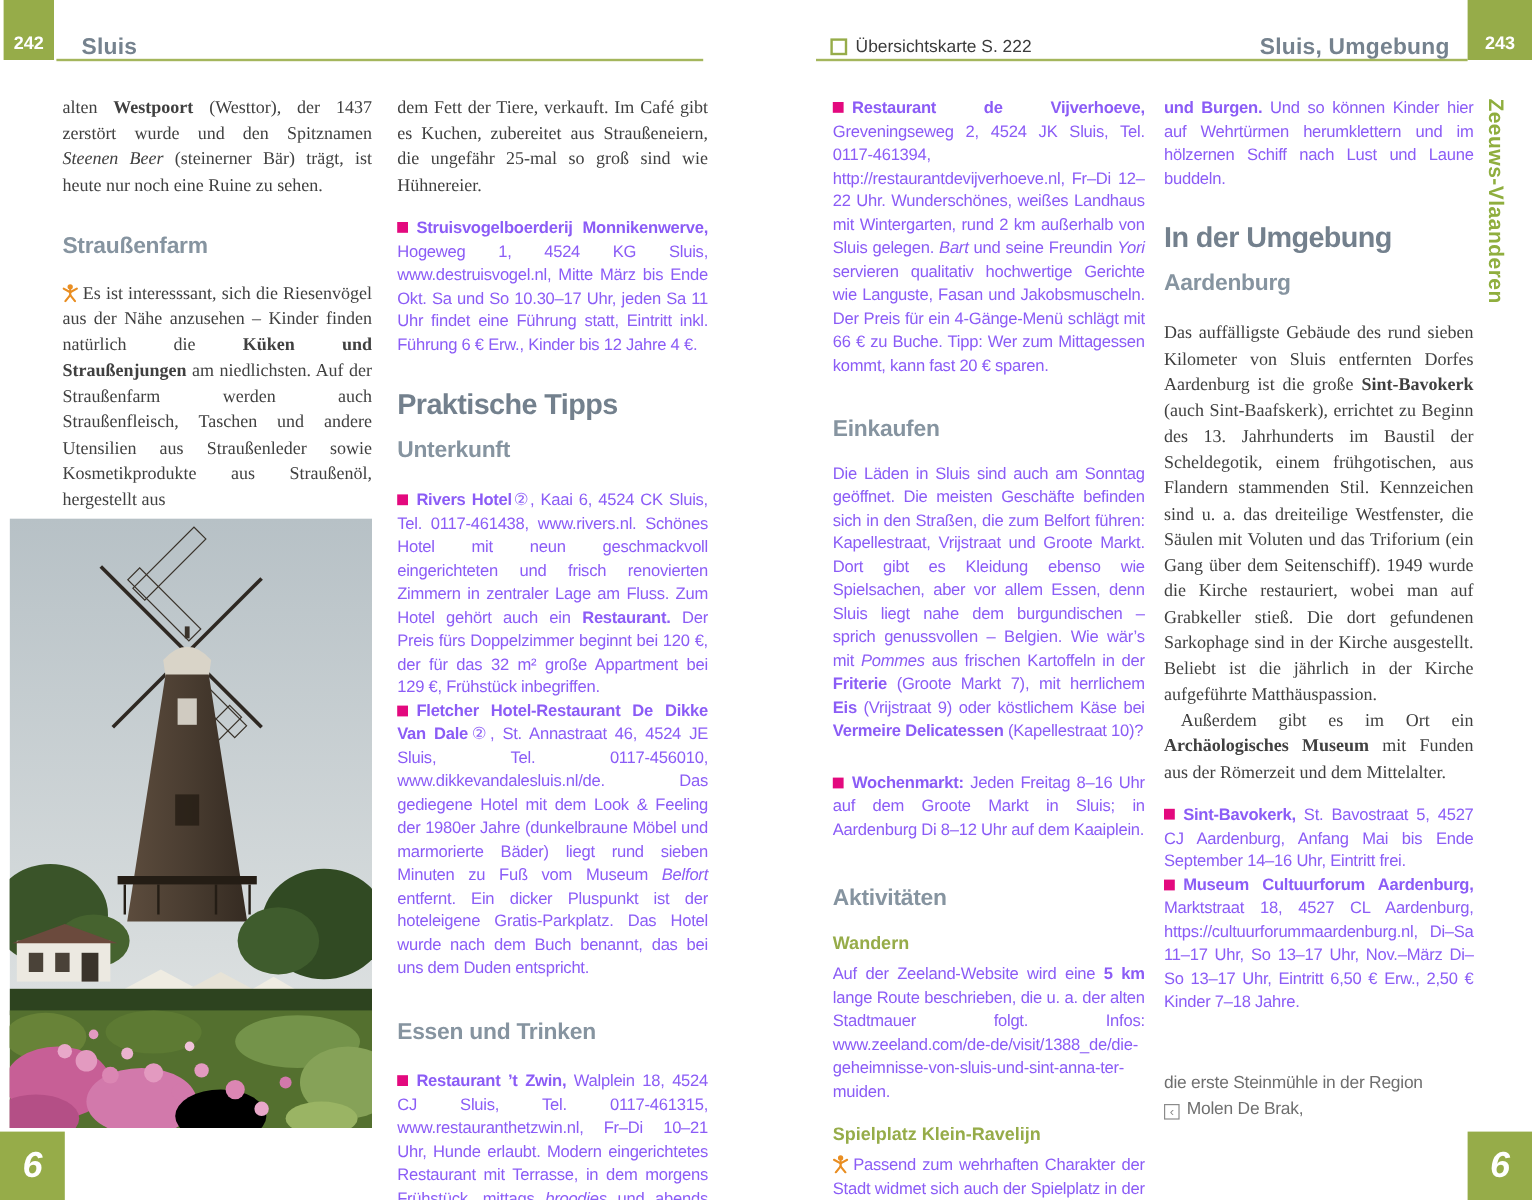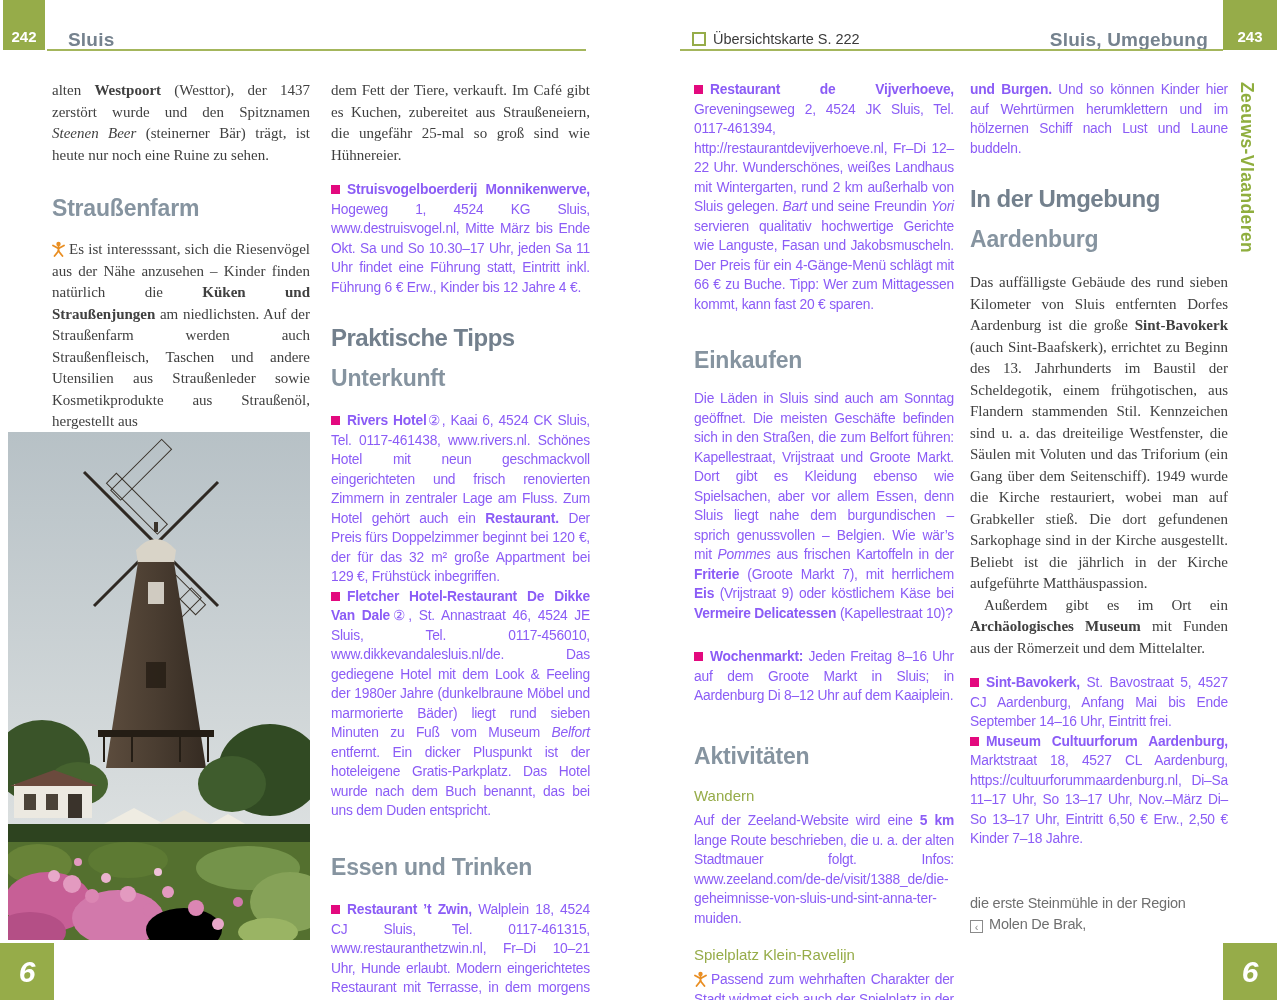--- a/index.html
+++ b/index.html
@@ -59,25 +59,25 @@
   }
   .listing::before{
     content:"";display:inline-block;width:9px;height:9px;background:#e3097e;
     margin-right:7px;position:relative;top:0px;
   }
   .h-big{
     font-size:24px;font-weight:bold;color:#73808d;letter-spacing:-0.5px;
     margin:0;line-height:1.05;
   }
   .h-med{
-    font-size:23px;font-weight:bold;color:#8694a0;letter-spacing:-0.2px;
+    font-size:19px;font-weight:bold;color:#8694a0;letter-spacing:-0.2px;
     margin:0;line-height:1.1;
   }
   .h-green{
-    font-size:15px;font-weight:normal;color:#96ac49;margin:0;line-height:1.2;
+    font-size:15px;font-weight:bold;color:#96ac49;margin:0;line-height:1.2;
   }
   .child-icon{display:inline-block;vertical-align:-3px;margin-right:4px;}
   
   .mt6{margin-top:6px;} .mt14{margin-top:14px;}
   .mt16{margin-top:16px;} .mt18{margin-top:18px;} .mt20{margin-top:20px;} .mt24{margin-top:24px;} .mt28{margin-top:28px;}
   .mt30{margin-top:30px;} .mt34{margin-top:34px;} .mt38{margin-top:38px;}
   .indent{text-indent:14px;}
   
   #photo{position:absolute;left:8px;top:432px;width:302px;height:508px;}
   #photo svg{display:block;}

